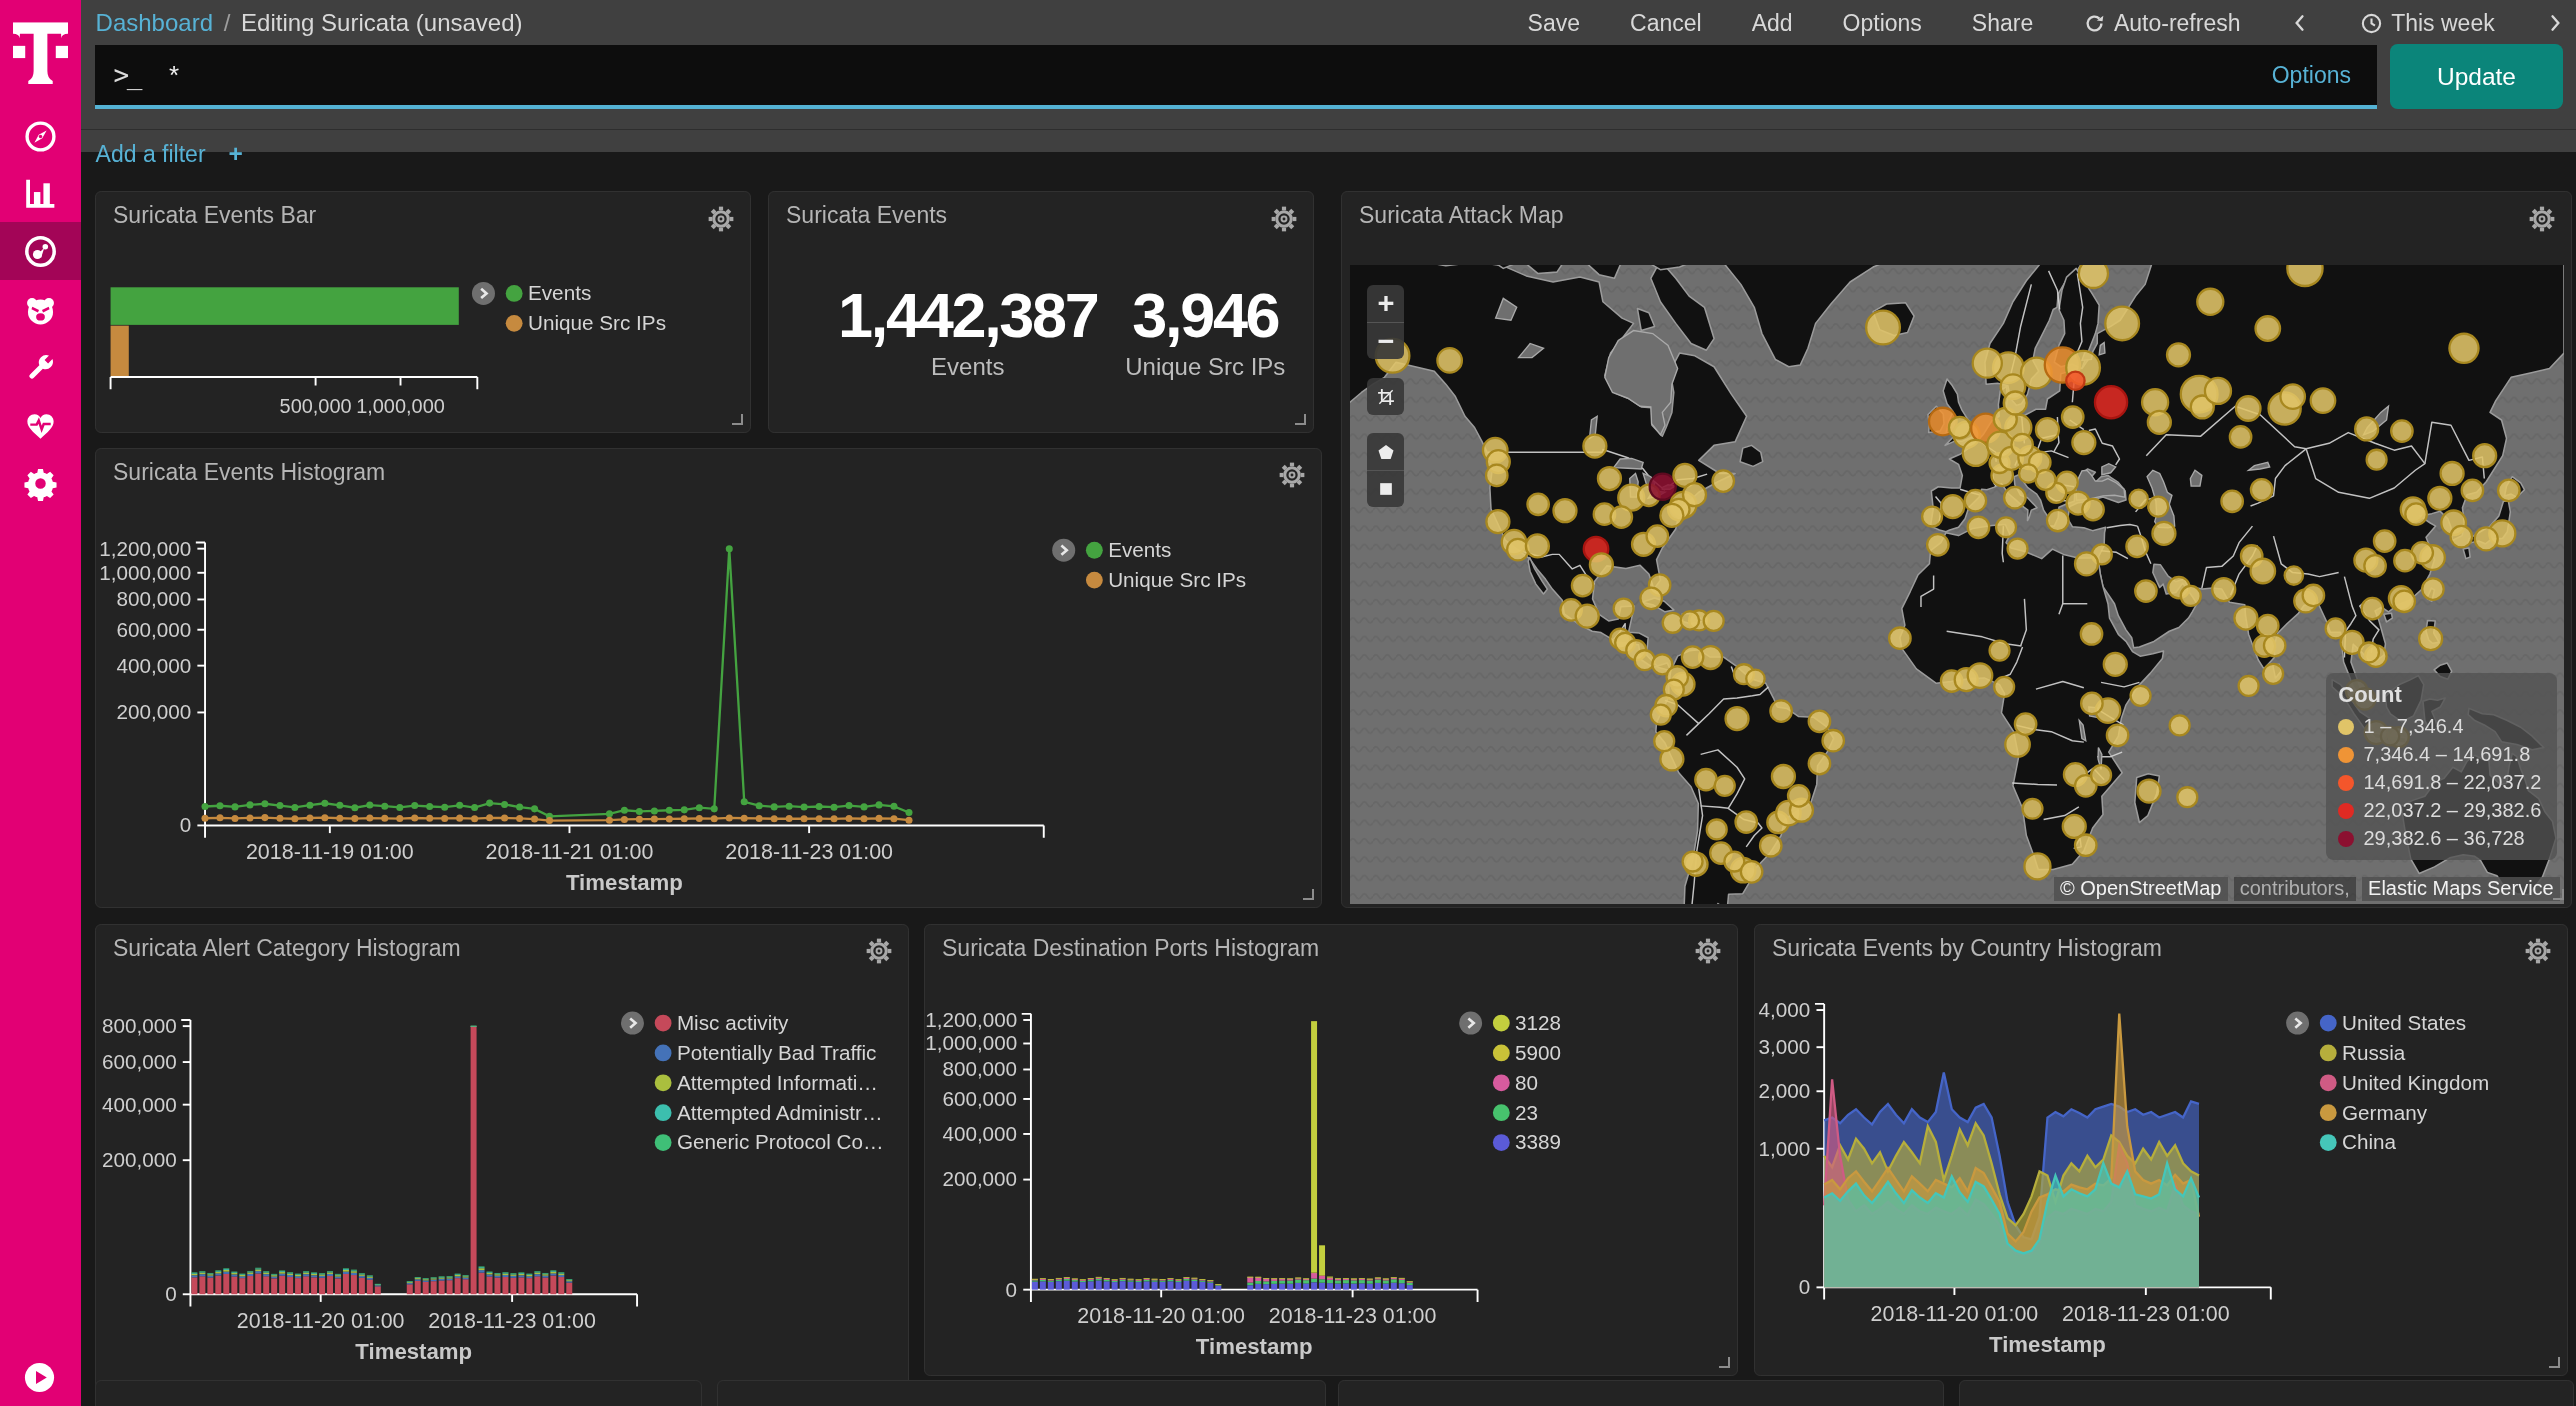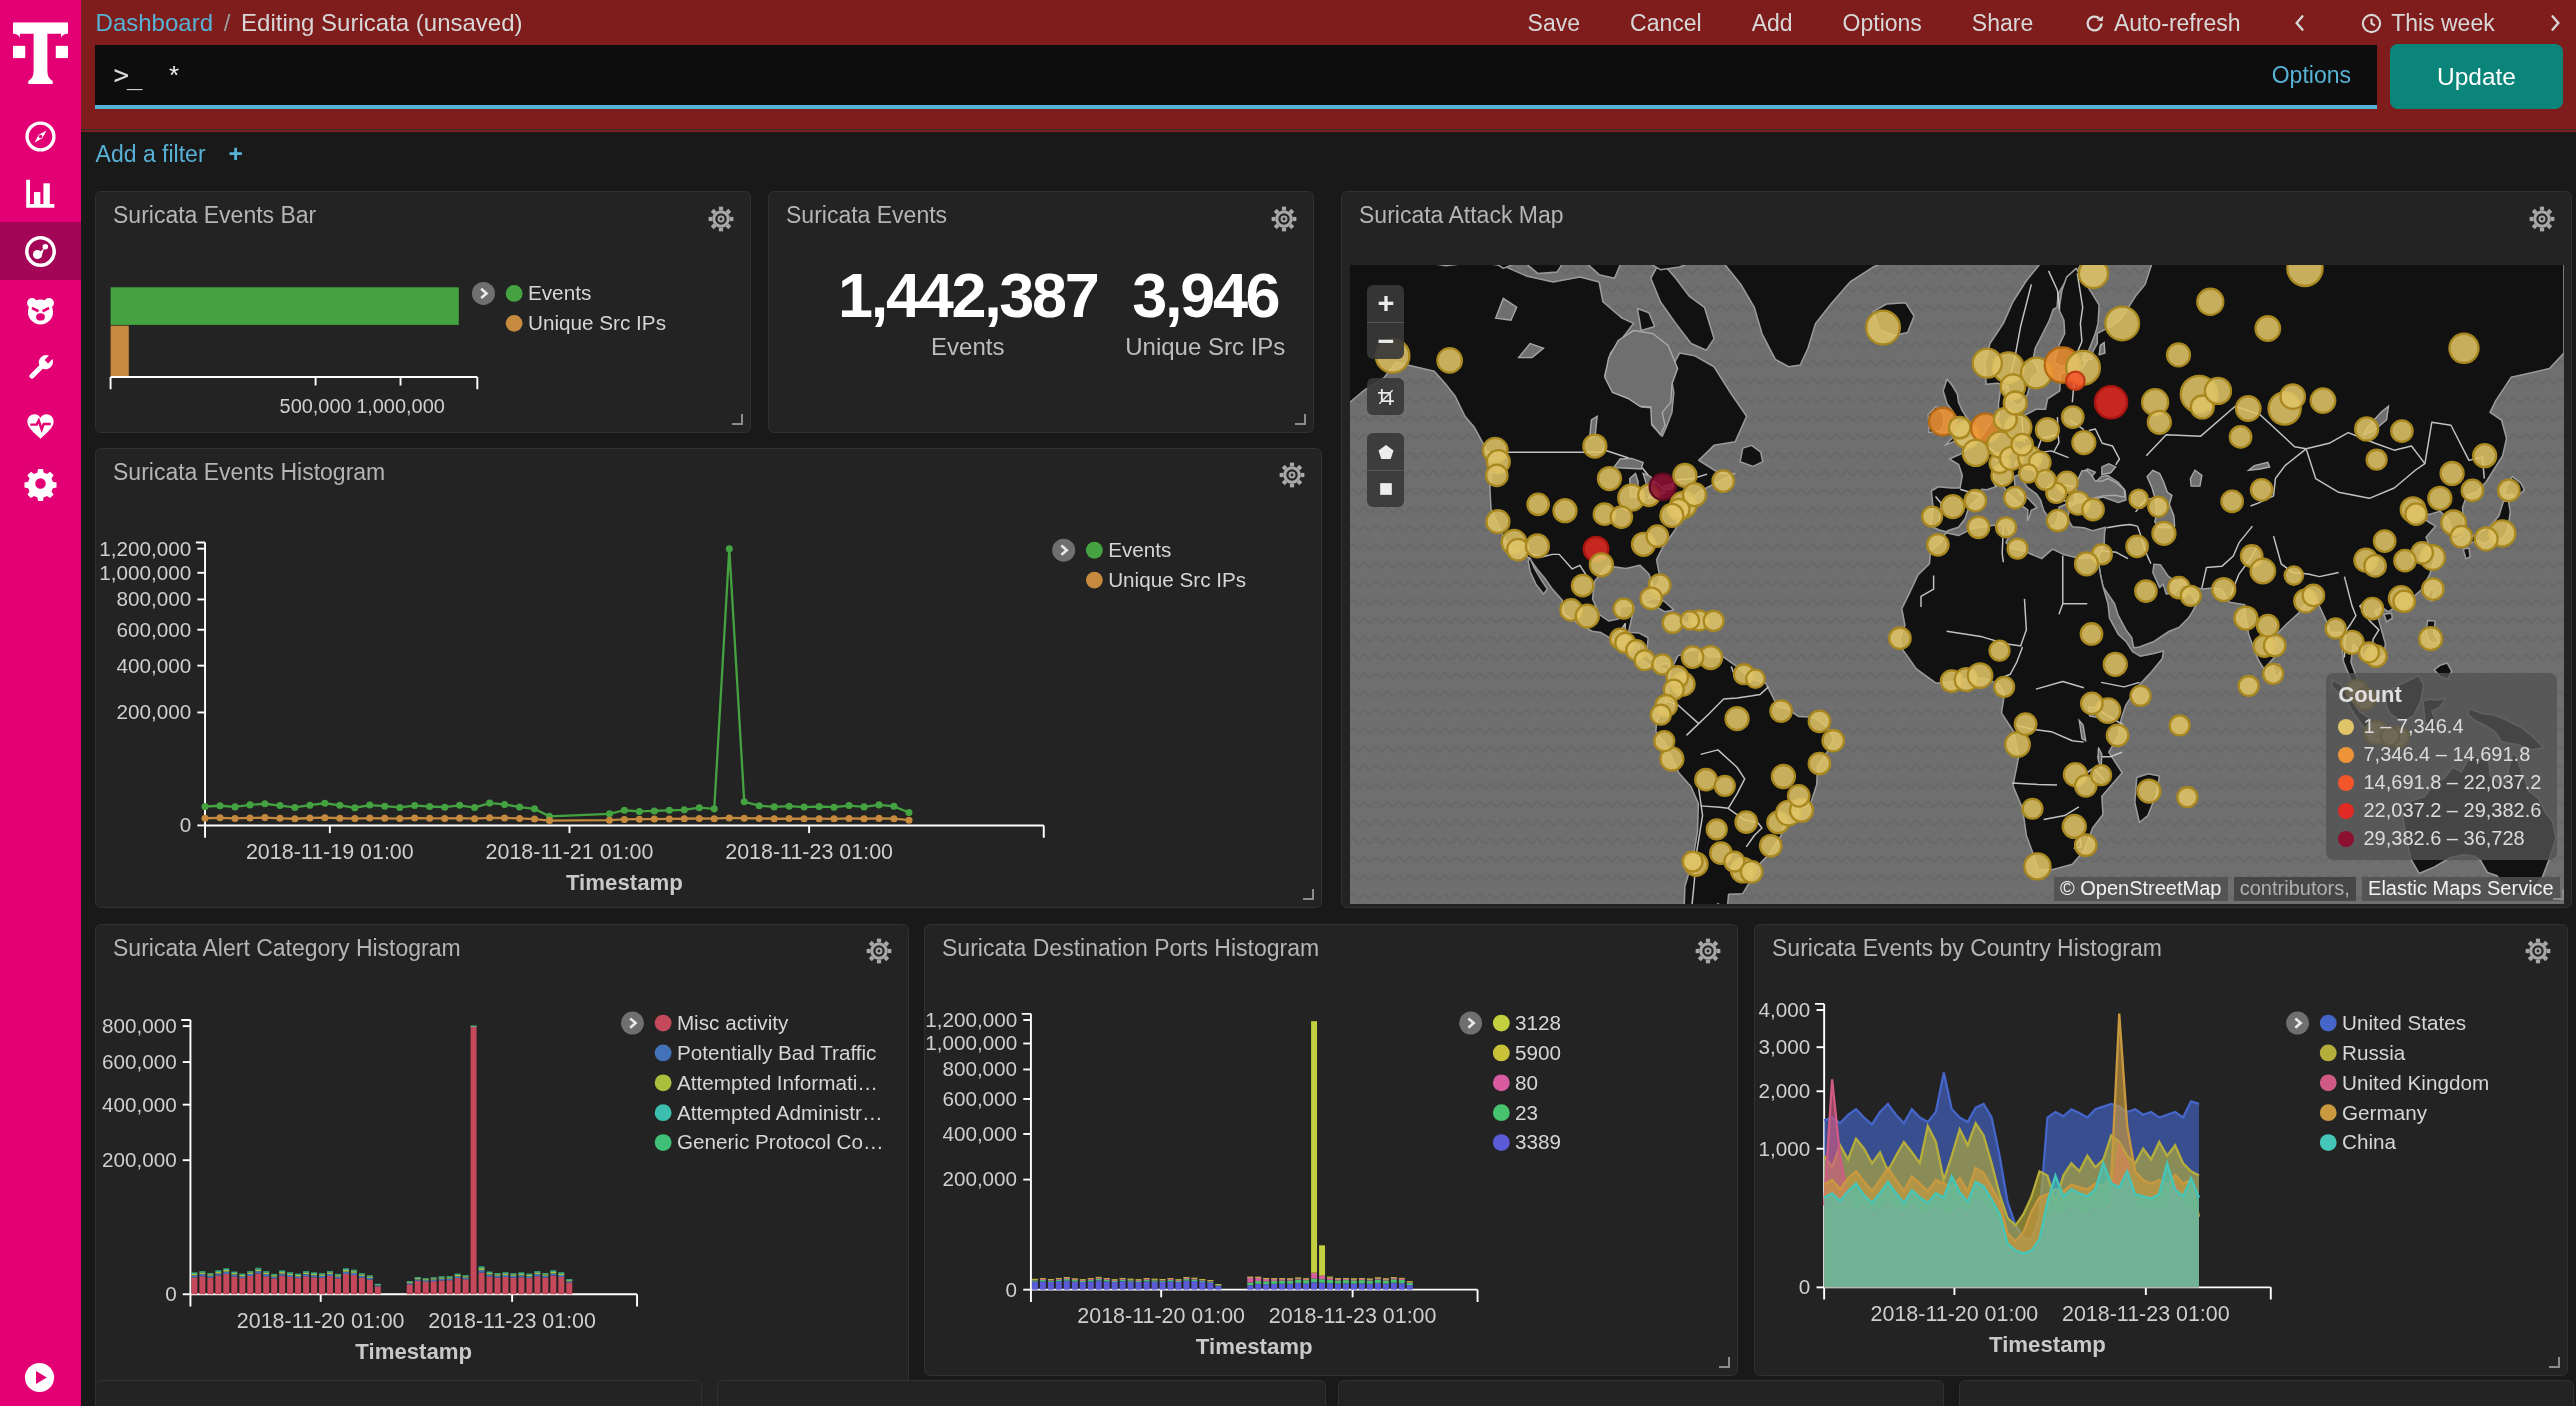--- a/index.html
+++ b/index.html
@@ -7,21 +7,21 @@
   font-family:"Liberation Sans","DejaVu Sans",sans-serif; }
 #app { position:relative; width:2576px; height:1406px; }
 
 #sidebar { position:absolute; left:0; top:0; width:81px; height:1406px; background:#e20074; z-index:5; }
 #sidebar .logo { position:absolute; left:13px; top:21.5px; width:55px; height:63px; color:#fff; }
 .nav-item { position:absolute; left:0; width:81px; height:58px; display:flex; align-items:center; justify-content:center; color:#fff; cursor:pointer; }
 .nav-item svg { width:35px; height:35px; }
 .nav-item.active { background:#a30557; }
 #collapse-btn { position:absolute; left:22px; top:1360px; width:35px; height:35px; color:#fff; }
 
-#header { position:absolute; left:81px; top:0; width:2496px; height:132px; background:#7f1d1d; }
+#header { position:absolute; left:81px; top:0; width:2496px; height:152px; background:#404040; }
 #breadcrumb { position:absolute; left:14.6px; top:0; height:46px; display:flex; align-items:center; font-size:24px; gap:10.7px; }
 #breadcrumb .bc-link { color:#57b2d5; }
 #breadcrumb .bc-sep { color:#9d9d9d; }
 #breadcrumb .bc-title { color:#d8d8d8; }
 #navactions { position:absolute; right:12.3px; top:0; height:46px; display:flex; align-items:center; gap:50px; font-size:23px; color:#d8d8d8; }
 #navactions .nav-btn { cursor:pointer; display:flex; align-items:center; gap:7.7px; }
 #navactions svg { width:23px; height:23px; }
 #querybar { position:absolute; left:14px; top:45px; width:2282px; height:64px; background:#0d0d0d; border-bottom:4.6px solid #54b2d4; display:flex; align-items:center; }
 #query-prompt { margin-left:18.4px; font-family:"DejaVu Sans Mono","Liberation Mono",monospace; font-size:26px; color:#dadada; letter-spacing:-2.3px; }
 #query-input { margin-left:29px; flex:1; font-size:26px; color:#f0f0f0; background:transparent; border:none; outline:none; font-family:inherit; }
@@ -34,21 +34,21 @@
 #dash { position:absolute; left:81px; top:176px; width:2496px; height:1230px; background:#191919; }
 .panel { position:absolute; background:#232323; border:1.5px solid #313131; border-radius:6.1px; }
 .panel h2 { position:absolute; left:17px; top:10px; font-size:23px; font-weight:400; color:#b5b5b5; white-space:nowrap; }
 .panel .gear { position:absolute; right:15.3px; top:12.3px; width:28px; height:28px; color:#a8a8a8; cursor:pointer; }
 .panel .resize { position:absolute; right:7px; bottom:7px; width:11.5px; height:11.5px; border-right:2.3px solid #8c8c8c; border-bottom:2.3px solid #8c8c8c; cursor:nwse-resize; }
 .chart { position:absolute; left:0; top:0; }
 
 #p-metric .metrics { position:absolute; left:69px; top:67px; right:0; display:flex; }
 .metric { flex:1; }
 .metric { text-align:center; }
-.metric .val { font-size:63px; font-weight:700; color:#fff; letter-spacing:-2.3px; white-space:nowrap; }
+.metric .val { font-size:63px; font-weight:700; color:#fff; letter-spacing:-2.3px; white-space:nowrap;margin-top:20px; }
 .metric .lbl { font-size:24px; color:#bdbdbd; margin-top:1.5px; }
 
 #mapwrap { position:absolute; left:8.4px; top:73px; width:1214px; height:639px; overflow:hidden; background:#7d7d7d; }
 .map-ctl { position:absolute; width:37px; color:#ececec; }
 .map-btn { width:37px; height:37px; background:rgba(56,56,56,.92); display:flex; align-items:center; justify-content:center; cursor:pointer; }
 .map-btn svg { width:20px; height:20px; }
 .map-btn.zi { border-radius:6.1px 6.1px 0 0; font-size:29px; font-weight:bold; }
 .map-btn.zo { border-radius:0 0 6.1px 6.1px; border-top:0.8px solid #555; font-size:29px; font-weight:bold; }
 .map-btn.single { border-radius:6.1px; }
 .map-btn.top { border-radius:6.1px 6.1px 0 0; }

